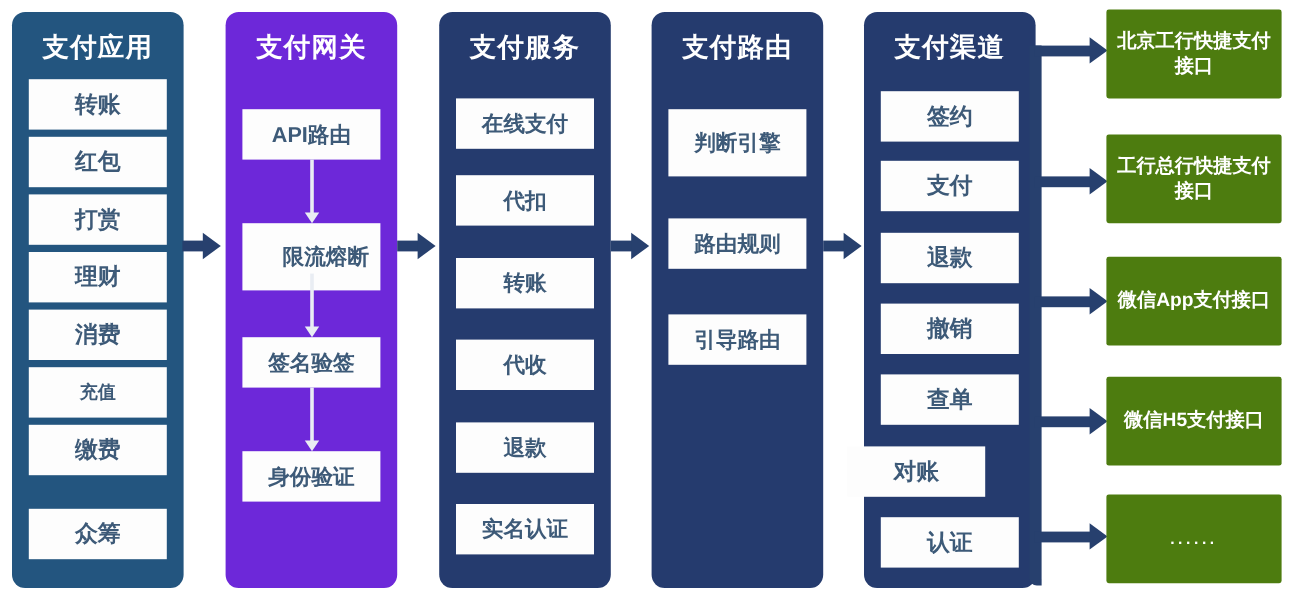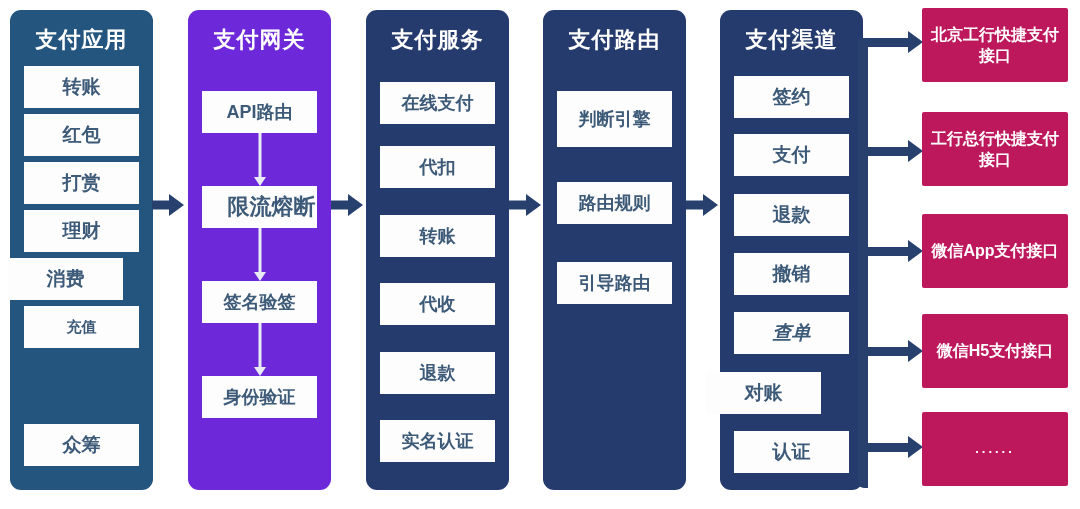--- a/index.html
+++ b/index.html
@@ -36,21 +36,21 @@
     align-items:center;
     justify-content:center;
     font-weight:bold;
     box-sizing:border-box;
     white-space:nowrap;
   }
 
   
   .chan-box{
     position:absolute;
-    background:#be185d;
+    background:#4d7c0f;
     color:#ffffff;
     display:flex;
     align-items:center;
     justify-content:center;
     text-align:center;
     font-weight:bold;
     line-height:1.32;
     box-sizing:border-box;
     border-radius:2px;
   }
@@ -112,38 +112,39 @@
 
 <div id="canvas">
 
   <div class="panel" style="left:10px;top:10px;width:143px;height:480px;background:#23557f;">
     <div class="panel-title" style="top:15px;font-size:22px;">支付应用</div>
   </div>
   <div class="item" style="left:24px;top:66px;width:115px;height:42px;font-size:19px;">转账</div>
   <div class="item" style="left:24px;top:114px;width:115px;height:42px;font-size:19px;">红包</div>
   <div class="item" style="left:24px;top:162px;width:115px;height:42px;font-size:19px;">打赏</div>
   <div class="item" style="left:24px;top:210px;width:115px;height:42px;font-size:19px;">理财</div>
-  <div class="item" style="left:8px;top:258px;width:115px;height:42px;font-size:19px;">消费</div>
+  <div class="item" style="left:24px;top:258px;width:115px;height:42px;font-size:19px;">消费</div>
   <div class="item" style="left:24px;top:306px;width:115px;height:42px;font-size:15px;">充值</div>
+  <div class="item" style="left:24px;top:354px;width:115px;height:42px;font-size:19px;">缴费</div>
   <div class="item" style="left:24px;top:424px;width:115px;height:42px;font-size:19px;">众筹</div>
 
   <div class="h-arrow" style="left:152px;top:194px;width:32px;height:22px;">
     <div class="shaft" style="width:20px;"></div>
     <div class="head"></div>
   </div>
 
   <div class="panel" style="left:188px;top:10px;width:143px;height:480px;background:#6d28d9;">
     <div class="panel-title" style="top:15px;font-size:22px;">支付网关</div>
   </div>
   <div class="item" style="left:202px;top:91px;width:115px;height:42px;font-size:18px;">API路由</div>
   <div class="v-arrow" style="left:251px;top:133px;width:18px;height:53px;">
     <div class="vshaft" style="height:45px;"></div>
       <div class="vhead"></div>
   </div>
-  <div class="item" style="left:202px;top:186px;width:115px;height:42px;font-size:22px;padding-left:24px;">限流熔断</div>
+  <div class="item" style="left:202px;top:186px;width:115px;height:56px;font-size:18px;padding-left:24px;">限流熔断</div>
   <div class="v-arrow" style="left:251px;top:228px;width:18px;height:53px;">
     <div class="vshaft" style="height:45px;"></div>
       <div class="vhead"></div>
   </div>
   <div class="item" style="left:202px;top:281px;width:115px;height:42px;font-size:18px;">签名验签</div>
   <div class="v-arrow" style="left:251px;top:323px;width:18px;height:53px;">
     <div class="vshaft" style="height:45px;"></div>
       <div class="vhead"></div>
   </div>
   <div class="item" style="left:202px;top:376px;width:115px;height:42px;font-size:18px;">身份验证</div>
@@ -180,21 +181,21 @@
     <div class="head"></div>
   </div>
 
   <div class="panel" style="left:720px;top:10px;width:143px;height:480px;background:#253b6e;">
     <div class="panel-title" style="top:15px;font-size:22px;">支付渠道</div>
   </div>
   <div class="item" style="left:734px;top:76px;width:115px;height:42px;font-size:19px;">签约</div>
   <div class="item" style="left:734px;top:134px;width:115px;height:42px;font-size:19px;">支付</div>
   <div class="item" style="left:734px;top:194px;width:115px;height:42px;font-size:19px;">退款</div>
   <div class="item" style="left:734px;top:253px;width:115px;height:42px;font-size:19px;">撤销</div>
-  <div class="item" style="left:734px;top:312px;width:115px;height:42px;font-size:19px;font-style:italic;">查单</div>
+  <div class="item" style="left:734px;top:312px;width:115px;height:42px;font-size:19px;">查单</div>
   <div class="item" style="left:706px;top:372px;width:115px;height:42px;font-size:19px;">对账</div>
   <div class="item" style="left:734px;top:431px;width:115px;height:42px;font-size:19px;">认证</div>
 
   <div class="trunk" style="left:858px;top:38px;width:10px;height:450px;"></div>
 
   <div class="branch" style="left:862px;top:38px;width:48px;"></div>
   <div class="branch-head" style="left:908px;top:31px;"></div>
 
   <div class="branch" style="left:862px;top:147px;width:48px;"></div>
   <div class="branch-head" style="left:908px;top:140px;"></div>

